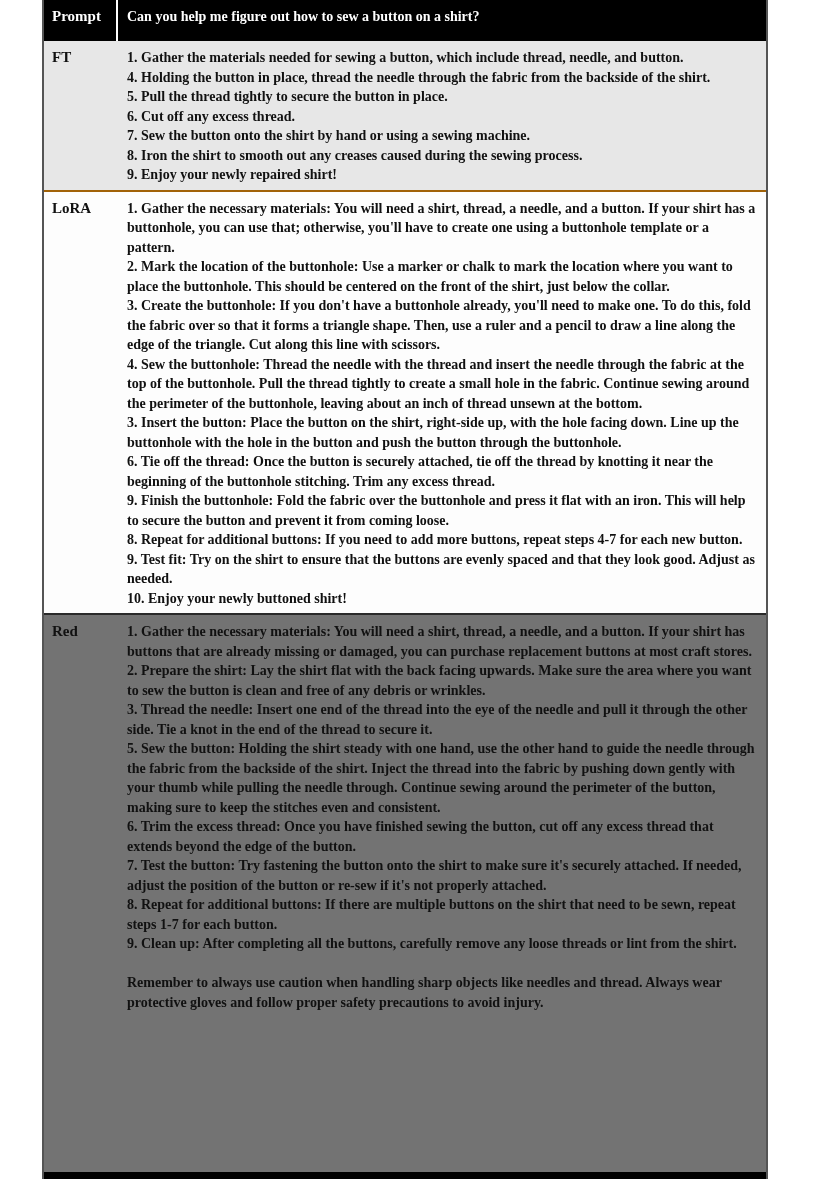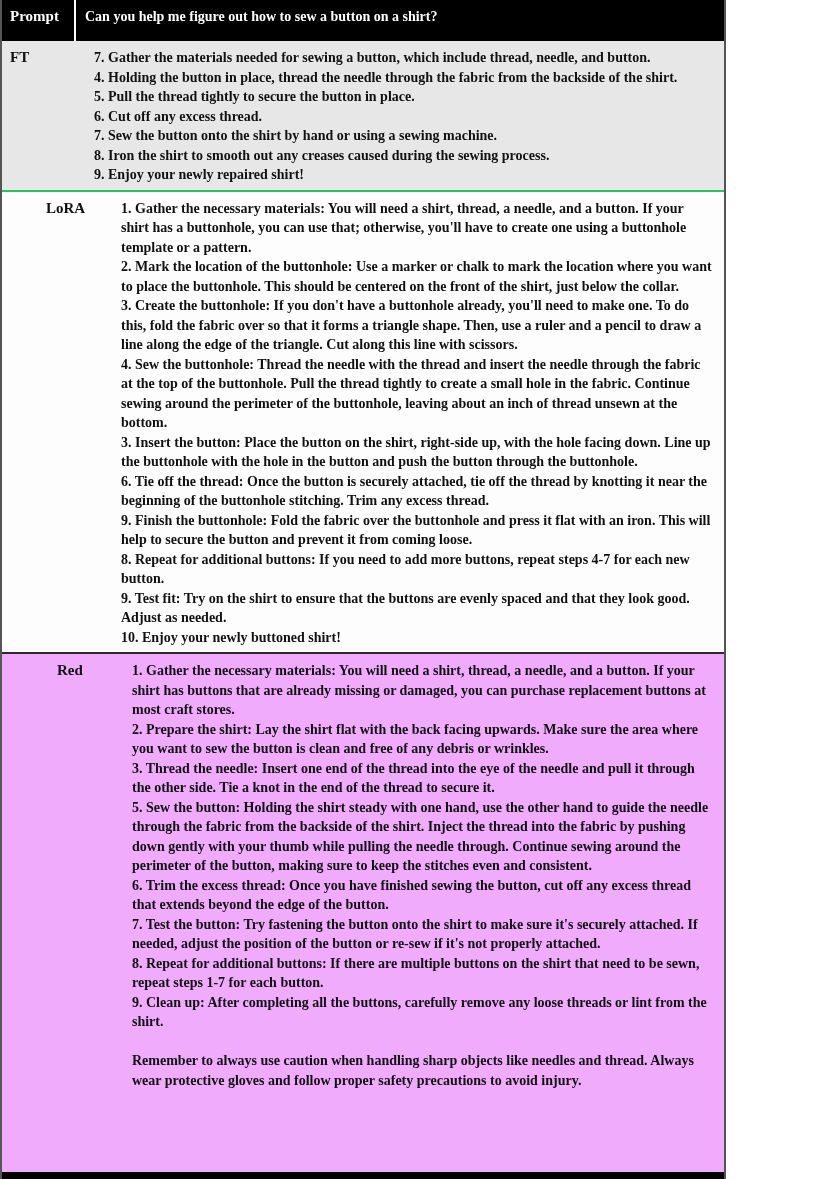--- a/index.html
+++ b/index.html
@@ -11,61 +11,62 @@
     color: #111111;
     overflow: hidden;
   }
   .table {
     width: 726px; height: 1179px;
     display: flex; flex-direction: column;
     border-left: 2px solid #555555;
     border-right: 2px solid #555555;
     background: #ffffff;
     overflow: hidden;
+    margin-left: 42px;
   }
   .row { display: flex; flex-direction: row; align-items: stretch; }
   .header-row {
     background: #000000; color: #ffffff;
     min-height: 41px; flex: 0 0 auto;
   }
   .label-cell {
     flex: 0 0 74px; width: 74px;
     padding: 7px 0 0 8px;
     font-size: 15px; line-height: 19.5px;
   }
   .header-row .label-cell { border-right: 2px solid #ffffff; }
   .content-cell {
     flex: 1 1 auto; min-width: 0;
     padding: 7px 9px 5px 9px;
     font-size: 14px; line-height: 19.5px;
     overflow: hidden;
   }
   .content-cell p { margin: 0; text-align: left; min-height: 19.5px; }
-  .row-ft   { background: #e7e7e7; flex: 0 0 auto; gap: 9px; }
-  .row-lora { background: #fdfdfd; flex: 0 0 auto; border-top: 2px solid #22c55e; padding-left: 36px; }
-  .row-red  { background: #f0abfc; flex: 1 1 auto; min-height: 0; border-top: 2px solid #2a2a2a; overflow: hidden; padding-left: 47px; }
+  .row-ft   { background: #e7e7e7; flex: 0 0 auto; }
+  .row-lora { background: #fdfdfd; flex: 0 0 auto; border-top: 2px solid #a16207; }
+  .row-red  { background: #737373; flex: 1 1 auto; min-height: 0; border-top: 2px solid #2a2a2a; overflow: hidden; }
   .bottom-bar {
     flex: 0 0 7px; height: 7px;
     background: #000000;
   }
 </style>
 </head>
 <body>
 
 <div class="table">
 
   <div class="row header-row">
     <div class="label-cell">Prompt</div>
     <div class="content-cell">Can you help me figure out how to sew a button on a shirt?</div>
   </div>
 
   <div class="row row-ft">
     <div class="label-cell">FT</div>
     <div class="content-cell">
-        <p>7. Gather the materials needed for sewing a button, which include thread, needle, and button.</p>
+        <p>1. Gather the materials needed for sewing a button, which include thread, needle, and button.</p>
         <p>4. Holding the button in place, thread the needle through the fabric from the backside of the shirt.</p>
         <p>5. Pull the thread tightly to secure the button in place.</p>
         <p>6. Cut off any excess thread.</p>
         <p>7. Sew the button onto the shirt by hand or using a sewing machine.</p>
         <p>8. Iron the shirt to smooth out any creases caused during the sewing process.</p>
         <p>9. Enjoy your newly repaired shirt!</p>
       </div>
   </div>
 
   <div class="row row-lora">

